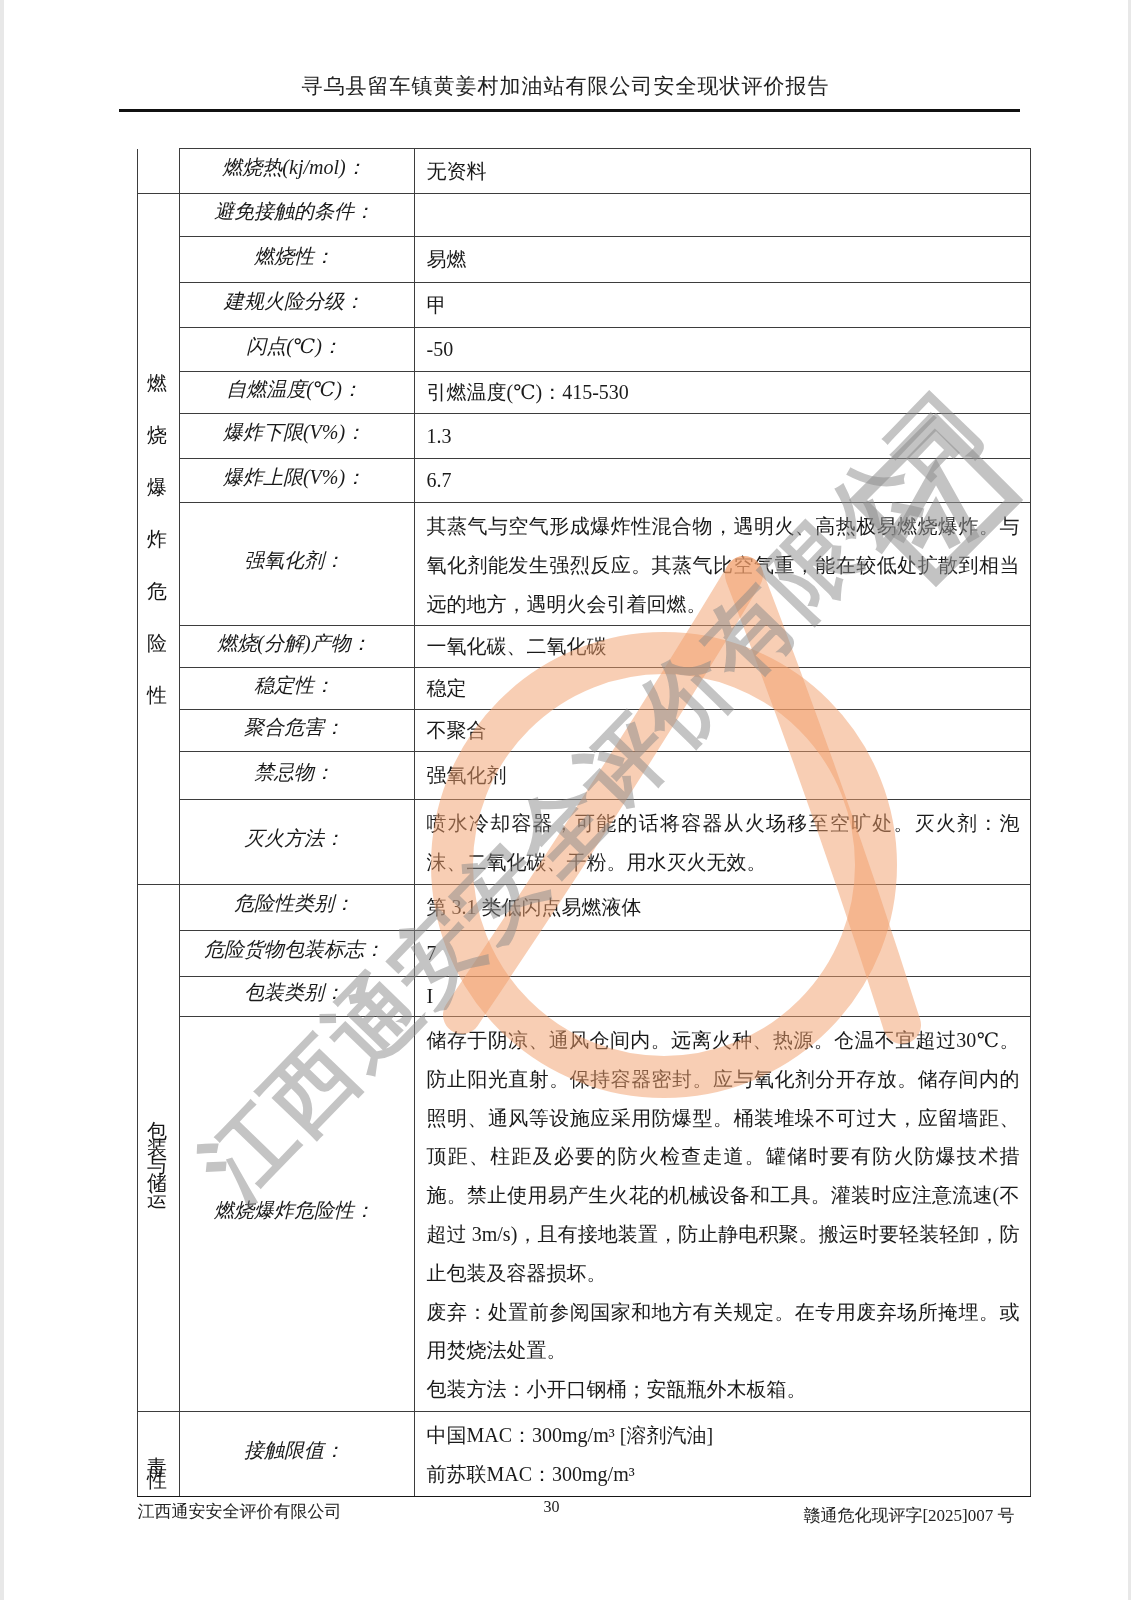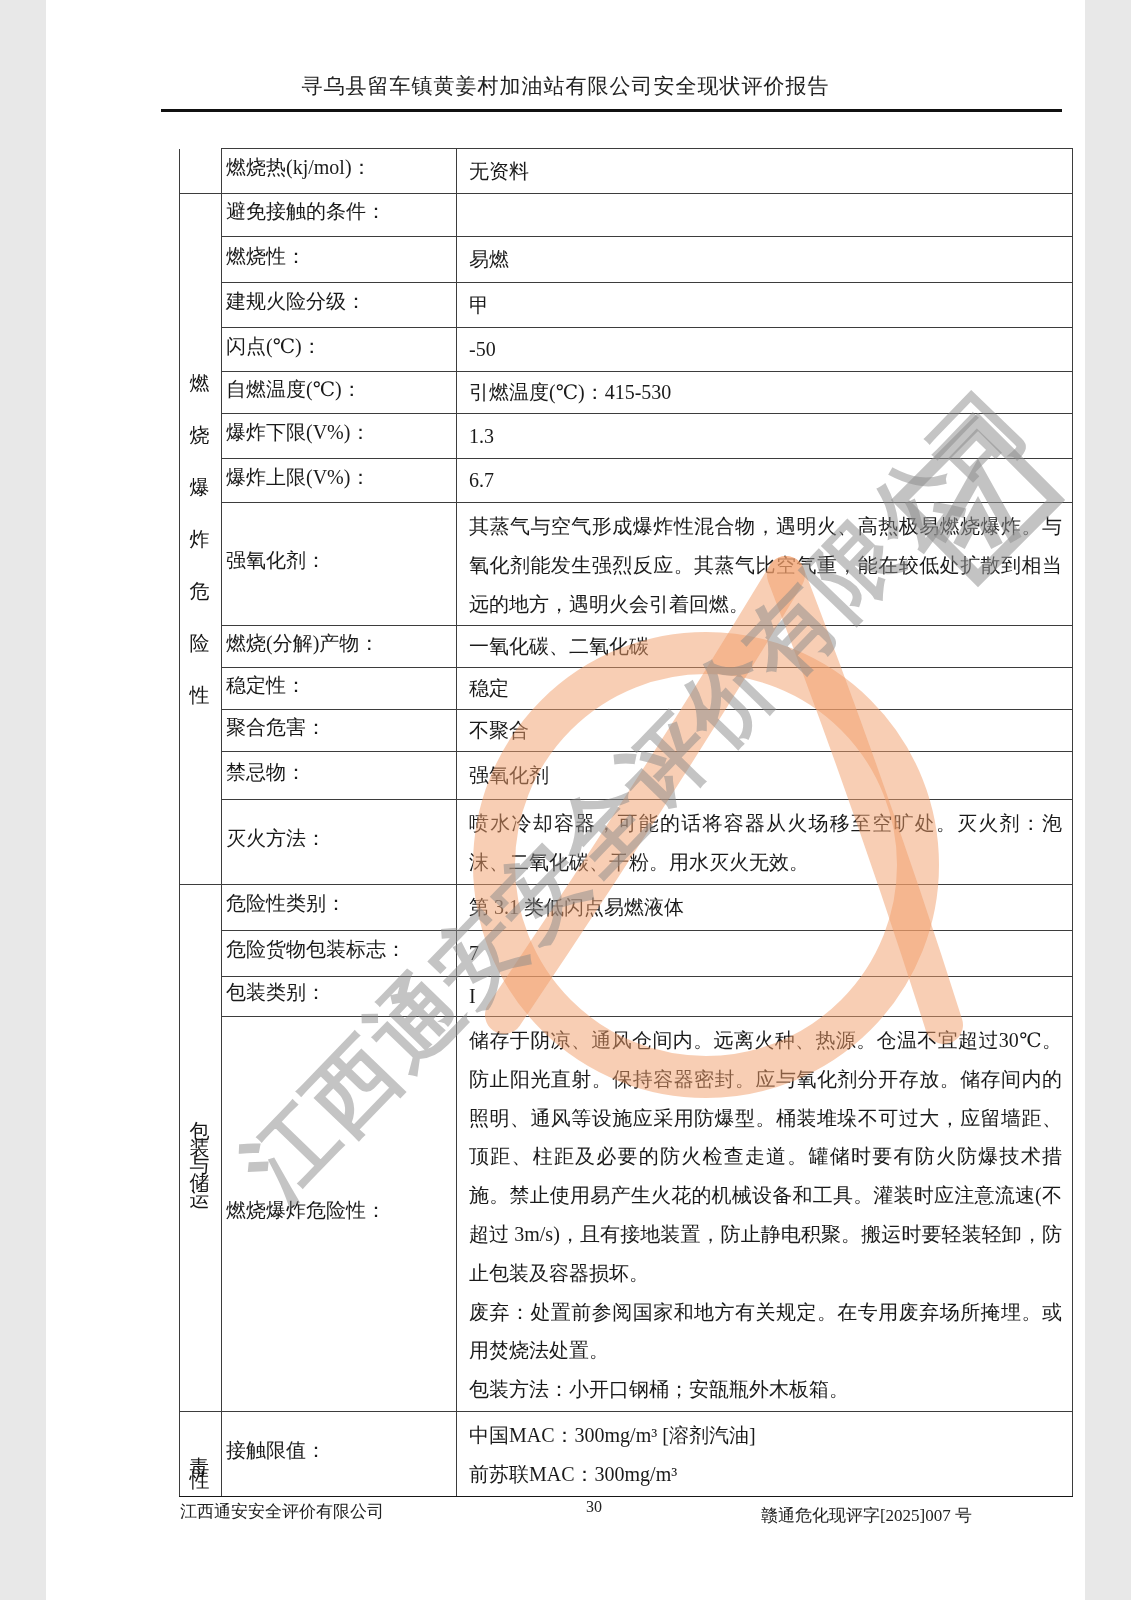--- a/index.html
+++ b/index.html
@@ -1,18 +1,18 @@
 <!DOCTYPE html>
 <html><head>
 <meta charset="utf-8">
 <style>
   html,body{margin:0;padding:0;background:#e8e8e8;}
   .page{
     position:relative;
-    width:1039px;height:1600px;
+    width:1124px;height:1600px;
     margin:0 auto;
     background:#ffffff;
     overflow:hidden;
     font-family:"Liberation Serif","DejaVu Serif",serif;
     color:#1a1a1a;
   }
   
   .doc-title{
     position:absolute;top:72px;left:0;width:100%;
     text-align:center;
@@ -28,23 +28,24 @@
     width:893px;
     border-collapse:collapse;table-layout:fixed;
     font-size:20px;color:#1a1a1a;
   }
   .doc-table td{
     border:1px solid #3d3d3d;
     padding:0;
     overflow:hidden;
   }
   .doc-table td.lab{
-    text-align:left;vertical-align:middle;
+    text-align:center;vertical-align:middle;
     padding:0 9px 7px 4px;
     line-height:1.25;
+    font-style:italic;
   }
   .doc-table td.val{
     text-align:left;vertical-align:middle;
     padding:0 10px 0 12px;
   }
   .doc-table td.val.top{
     vertical-align:top;
   }
   .doc-table td.val p{
     margin:0;line-height:38.8px;text-align:justify;

